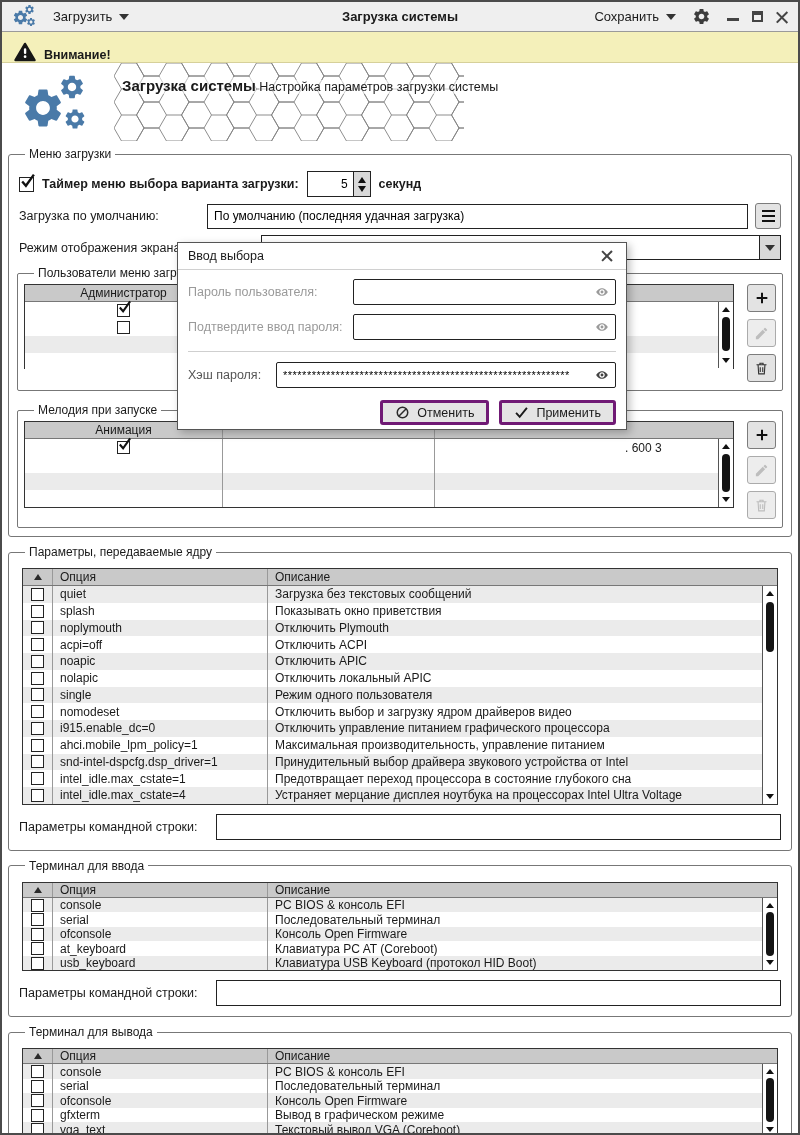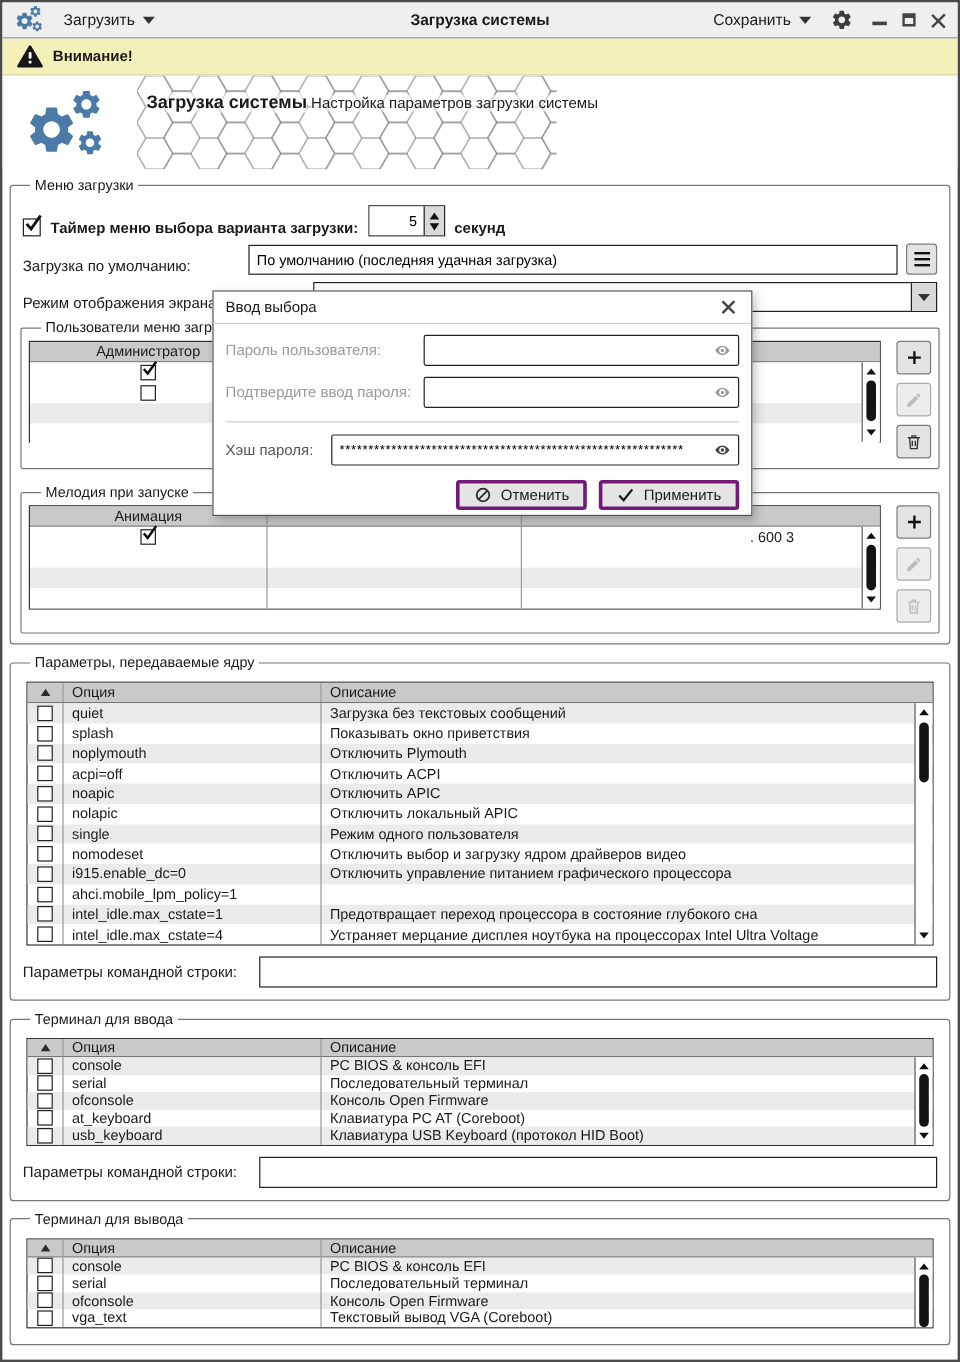--- a/index.html
+++ b/index.html
@@ -18,38 +18,38 @@
   .menu-btn { display:flex; align-items:center; gap:7px; font-size:13px; cursor:default; }
   .caret-down { width:0; height:0; border-left:5px solid transparent; border-right:5px solid transparent; border-top:6px solid #333; display:inline-block; }
   .winctl { display:flex; align-items:center; gap:13px; }
   .ic-min { width:12px; height:3px; background:#444; margin-top:6px; }
   .ic-max { width:11px; height:11px; border:2px solid #444; border-top-width:4px; }
   .ic-x   { font-size:0; width:12px; height:12px; position:relative; }
   .ic-x::before,.ic-x::after{content:"";position:absolute;left:5px;top:-1px;width:2.4px;height:15px;background:#444;}
   .ic-x::before{transform:rotate(45deg);} .ic-x::after{transform:rotate(-45deg);}
 
   
-  .warnbar { height:31px; background:#f4f0ba; border-bottom:1px solid #d6d09a; display:flex; align-items:center; padding:0 12px; gap:8px; }
+  .warnbar { height:31px; background:#f4f0ba; border-bottom:1px solid #d6d09a; display:flex; align-items:flex-end; padding:0 12px; gap:8px; }
   .warn-text { font-weight:bold; font-size:12.5px; }
 
   
   .apphead { height:78px; position:relative; background:#fff; }
   .hexwrap { position:absolute; left:112px; top:0; width:350px; height:78px; opacity:.75; }
   .logo { position:absolute; left:16px; top:8px; }
   .apphead-text { position:absolute; left:120px; top:14px; }
   .apphead-title { font-size:15px; font-weight:bold; margin-bottom:10px; background:rgba(255,255,255,.6); display:inline-block; }
   .apphead-sub { font-size:12.5px; background:rgba(255,255,255,.6); display:inline-block; }
 
   
   fieldset.group { border:1px solid #777; border-radius:3px; margin:6px 6px 8px 6px; padding:4px 8px 8px 8px; position:relative; background:#fff; }
   fieldset.group > legend { font-size:12px; padding:0 4px; margin-left:8px; }
   fieldset.inner { border:1px solid #777; border-radius:2px; margin:4px 0 0 0; padding:4px 6px 8px 6px; }
   fieldset.inner > legend { font-size:12px; padding:0 4px; margin-left:10px; }
 
-  .frow { display:flex; align-items:flex-end; margin:6px 2px; }
+  .frow { display:flex; align-items:center; margin:6px 2px; }
   .blabel { font-weight:bold; font-size:12.5px; }
   .nlabel { font-size:12.5px; }
 
   .cb { width:15px; height:15px; border:1.6px solid #222; background:#fff; display:inline-block; position:relative; flex:0 0 auto; }
   .cb svg { position:absolute; left:-1px; top:-5px; overflow:visible; }
   .cb-sm { width:13px; height:13px; border-width:1.4px; }
 
   .spin { width:64px; height:26px; border:1.5px solid #222; display:flex; margin-left:8px; margin-right:8px; background:#fff; }
   .spin input { flex:1; border:0; outline:0; text-align:right; padding-right:5px; font:inherit; min-width:0; }
   .spin-btn { width:17px; background:#d9d9d9; border-left:1.5px solid #222; display:flex; flex-direction:column; align-items:center; justify-content:center; gap:3px; }
@@ -453,22 +453,30 @@
             </span>
             <span class="c-opt">i915.enable_dc=0</span>
             <span class="c-desc">Отключить управление питанием графического процессора</span>
           </div>
 
           <div class="trow">
             <span class="c-check">
               <span class="cb cb-sm"></span>
             </span>
             <span class="c-opt">ahci.mobile_lpm_policy=1</span>
-          </div>
-
+            <span class="c-desc">Максимальная производительность, управление питанием</span>
+          </div>
+
+          <div class="trow">
+            <span class="c-check">
+              <span class="cb cb-sm"></span>
+            </span>
+            <span class="c-opt">snd-intel-dspcfg.dsp_driver=1</span>
+            <span class="c-desc">Принудительный выбор драйвера звукового устройства от Intel</span>
+          </div>
 
           <div class="trow">
             <span class="c-check">
               <span class="cb cb-sm"></span>
             </span>
             <span class="c-opt">intel_idle.max_cstate=1</span>
             <span class="c-desc">Предотвращает переход процессора в состояние глубокого сна</span>
           </div>
 
           <div class="trow">
@@ -592,20 +600,27 @@
           </div>
 
           <div class="trow">
             <span class="c-check">
               <span class="cb cb-sm"></span>
             </span>
             <span class="c-opt">ofconsole</span>
             <span class="c-desc">Консоль Open Firmware</span>
           </div>
 
+          <div class="trow">
+            <span class="c-check">
+              <span class="cb cb-sm"></span>
+            </span>
+            <span class="c-opt">gfxterm</span>
+            <span class="c-desc">Вывод в графическом режиме</span>
+          </div>
 
           <div class="trow">
             <span class="c-check">
               <span class="cb cb-sm"></span>
             </span>
             <span class="c-opt">vga_text</span>
             <span class="c-desc">Текстовый вывод VGA (Coreboot)</span>
           </div>
         </div>
       <div class="vscroll">

